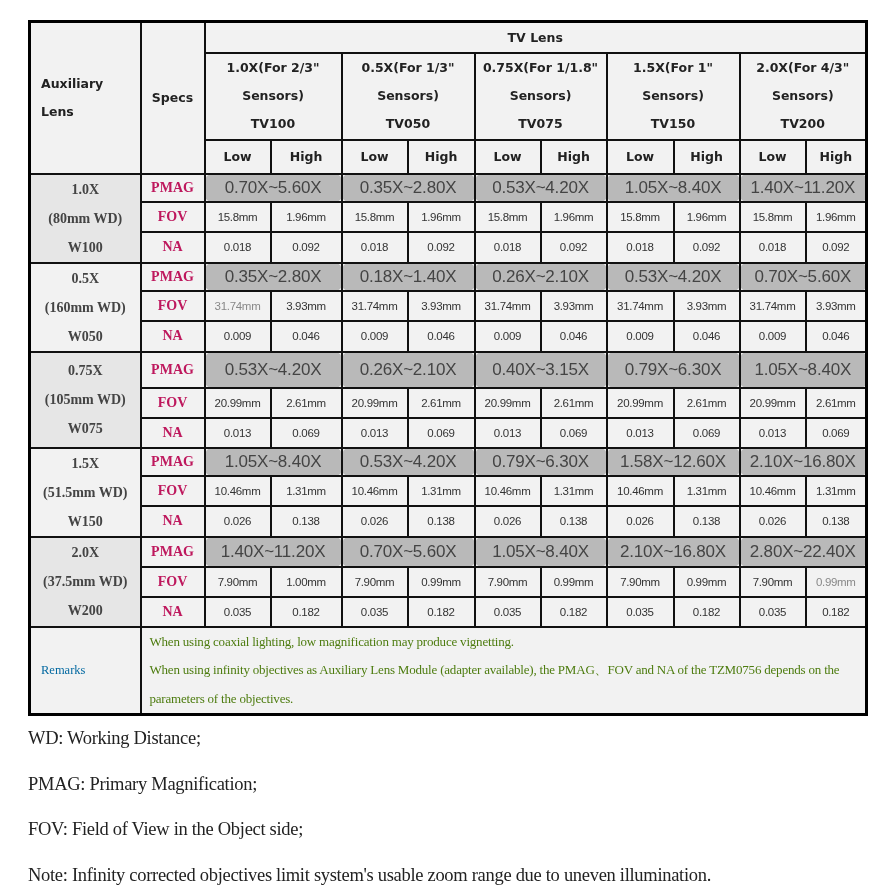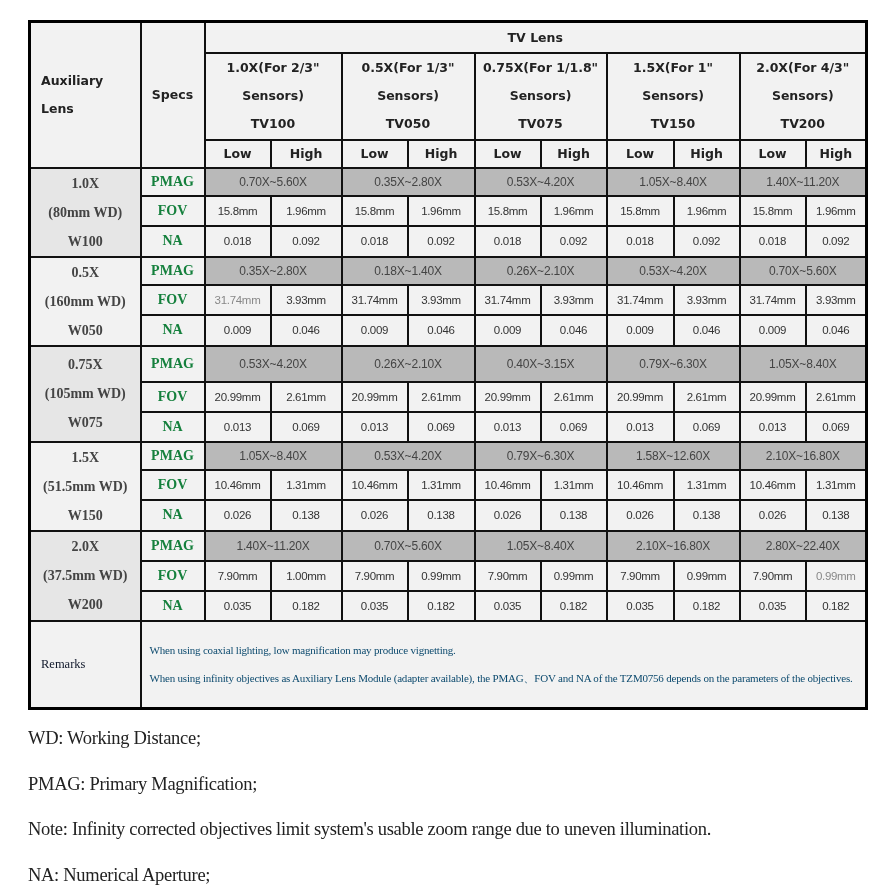--- a/index.html
+++ b/index.html
@@ -37,50 +37,51 @@
     line-height: 29px;
     font-weight: bold;
     letter-spacing: 0;
   }
   .lens.a { background: #e6e6e6; }
   .lens.b { background: #f2f2f2; }
   .spec-lbl {
     font-family: "Liberation Serif", serif;
     font-weight: bold;
     font-size: 14px;
-    color: #15803d;
+    color: #be185d;
     background: #f2f2f2;
   }
   .pmag {
     background: #b9b9b9;
     font-family: "Liberation Sans", sans-serif;
-    font-size: 12px;
+    font-size: 17px;
     color: #444;
     letter-spacing: -0.2px;
+    border-radius: 7px;
   }
   .val {
     font-family: "Liberation Sans", sans-serif;
     font-size: 11.5px;
     color: #333;
     background: #f2f2f2;
     letter-spacing: -0.3px;
   }
   .val.dim { color: #888; }
   tr.r30 td { height: 26px; }
   .remarks-lbl {
     font-family: "Liberation Serif", serif;
     font-size: 12.5px;
-    color: #0f172a;
+    color: #0369a1;
     text-align: left !important;
     padding-left: 10px !important;
   }
   .remarks-text {
     font-family: "Liberation Serif", serif;
-    font-size: 11px;
-    color: #0c4a6e;
+    font-size: 13px;
+    color: #4d7c0f;
     text-align: left !important;
     padding-left: 8px !important;
     white-space: normal !important;
     line-height: 28.5px;
     letter-spacing: -0.2px;
   }
   .notes {
     position: absolute; left: 28px; top: 707px;
     font-family: "Liberation Serif", serif;
     font-size: 18.5px;
@@ -117,21 +118,21 @@
       <td class="hdr" rowspan="3">Specs</td>
       <td class="hdr" colspan="10">TV Lens</td>
     </tr>
     <tr style="height:87px" id="sensor-row">
         <td class="hdr sensor" colspan="2"><span>1.0X(For 2/3"</span><br><span>Sensors)</span><br><span>TV100</span></td>
         <td class="hdr sensor" colspan="2"><span>0.5X(For 1/3"</span><br><span>Sensors)</span><br><span>TV050</span></td>
         <td class="hdr sensor" colspan="2"><span>0.75X(For 1/1.8"</span><br><span>Sensors)</span><br><span>TV075</span></td>
         <td class="hdr sensor" colspan="2"><span>1.5X(For 1"</span><br><span>Sensors)</span><br><span>TV150</span></td>
         <td class="hdr sensor" colspan="2"><span>2.0X(For 4/3"</span><br><span>Sensors)</span><br><span>TV200</span></td>
       </tr>
-    <tr style="height:28px" id="lowhigh-row">
+    <tr style="height:34px" id="lowhigh-row">
         <td class="hdr">Low</td>
         <td class="hdr">High</td>
         <td class="hdr">Low</td>
         <td class="hdr">High</td>
         <td class="hdr">Low</td>
         <td class="hdr">High</td>
         <td class="hdr">Low</td>
         <td class="hdr">High</td>
         <td class="hdr">Low</td>
         <td class="hdr">High</td>
@@ -317,16 +318,17 @@
           <div>When using coaxial lighting, low magnification may produce vignetting.</div>
           <div>When using infinity objectives as Auxiliary Lens Module (adapter available), the PMAG、FOV and NA of the TZM0756 depends on the parameters of the objectives.</div>
         </td>
       </tr>
     </tbody>
 </table>
 
 <div class="notes" id="notes">
     <div>WD: Working Distance;</div>
     <div>PMAG: Primary Magnification;</div>
+    <div>FOV: Field of View in the Object side;</div>
     <div>Note: Infinity corrected objectives limit system's usable zoom range due to uneven illumination.</div>
     <div>NA: Numerical Aperture;</div>
     <div>Max sensor format is 2/3".</div>
   </div>
 
 </body></html>

